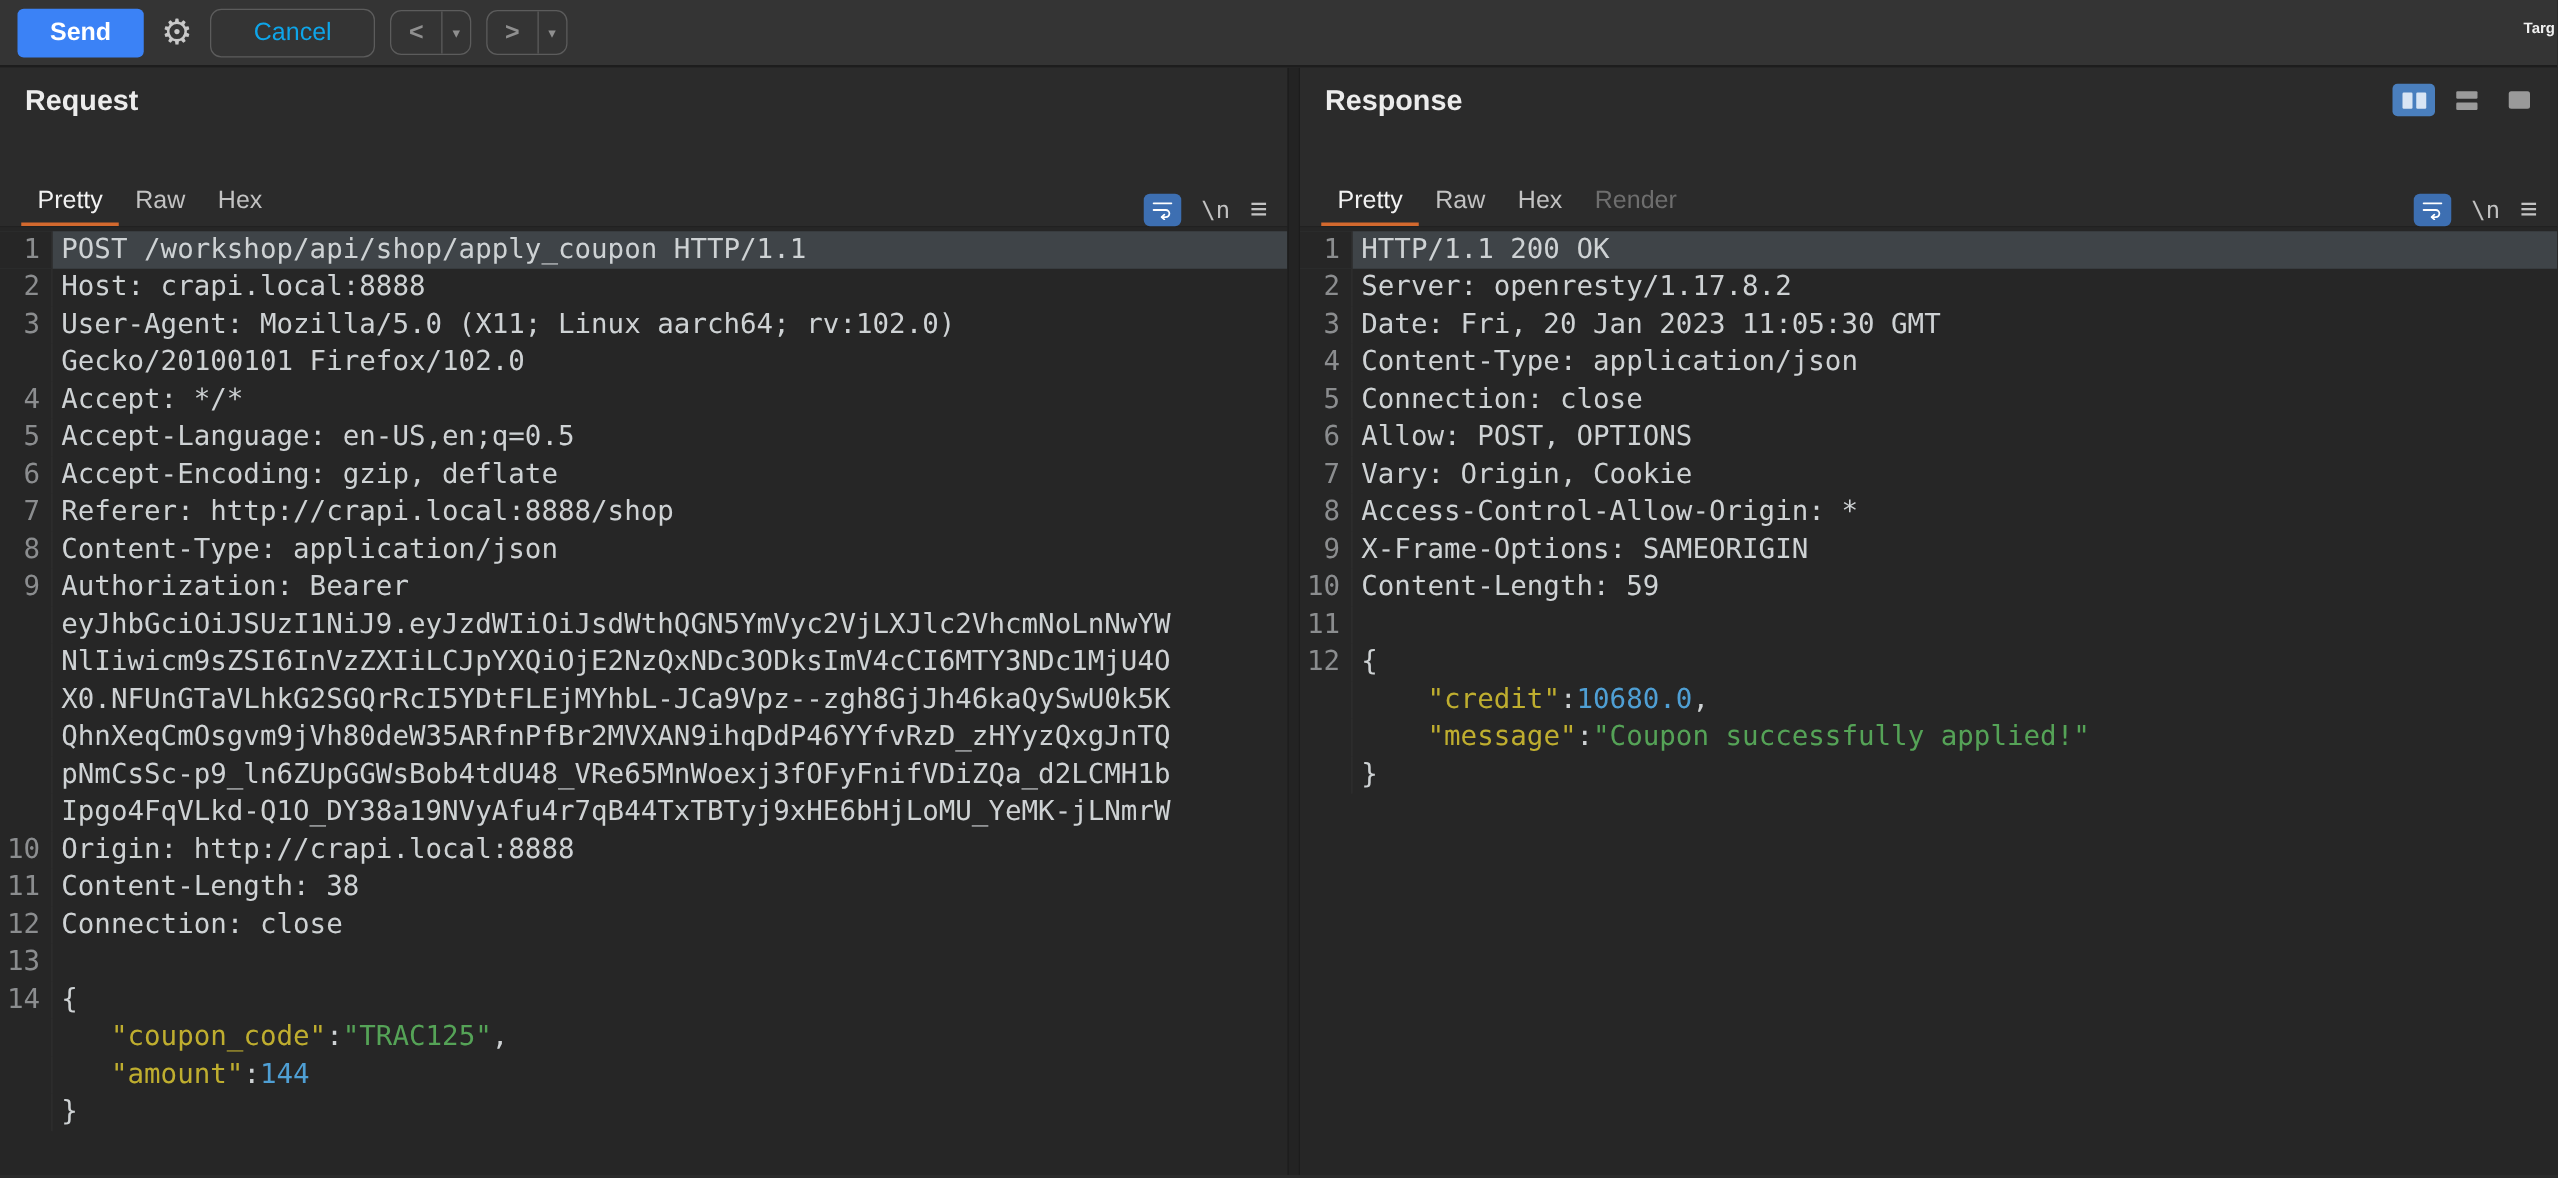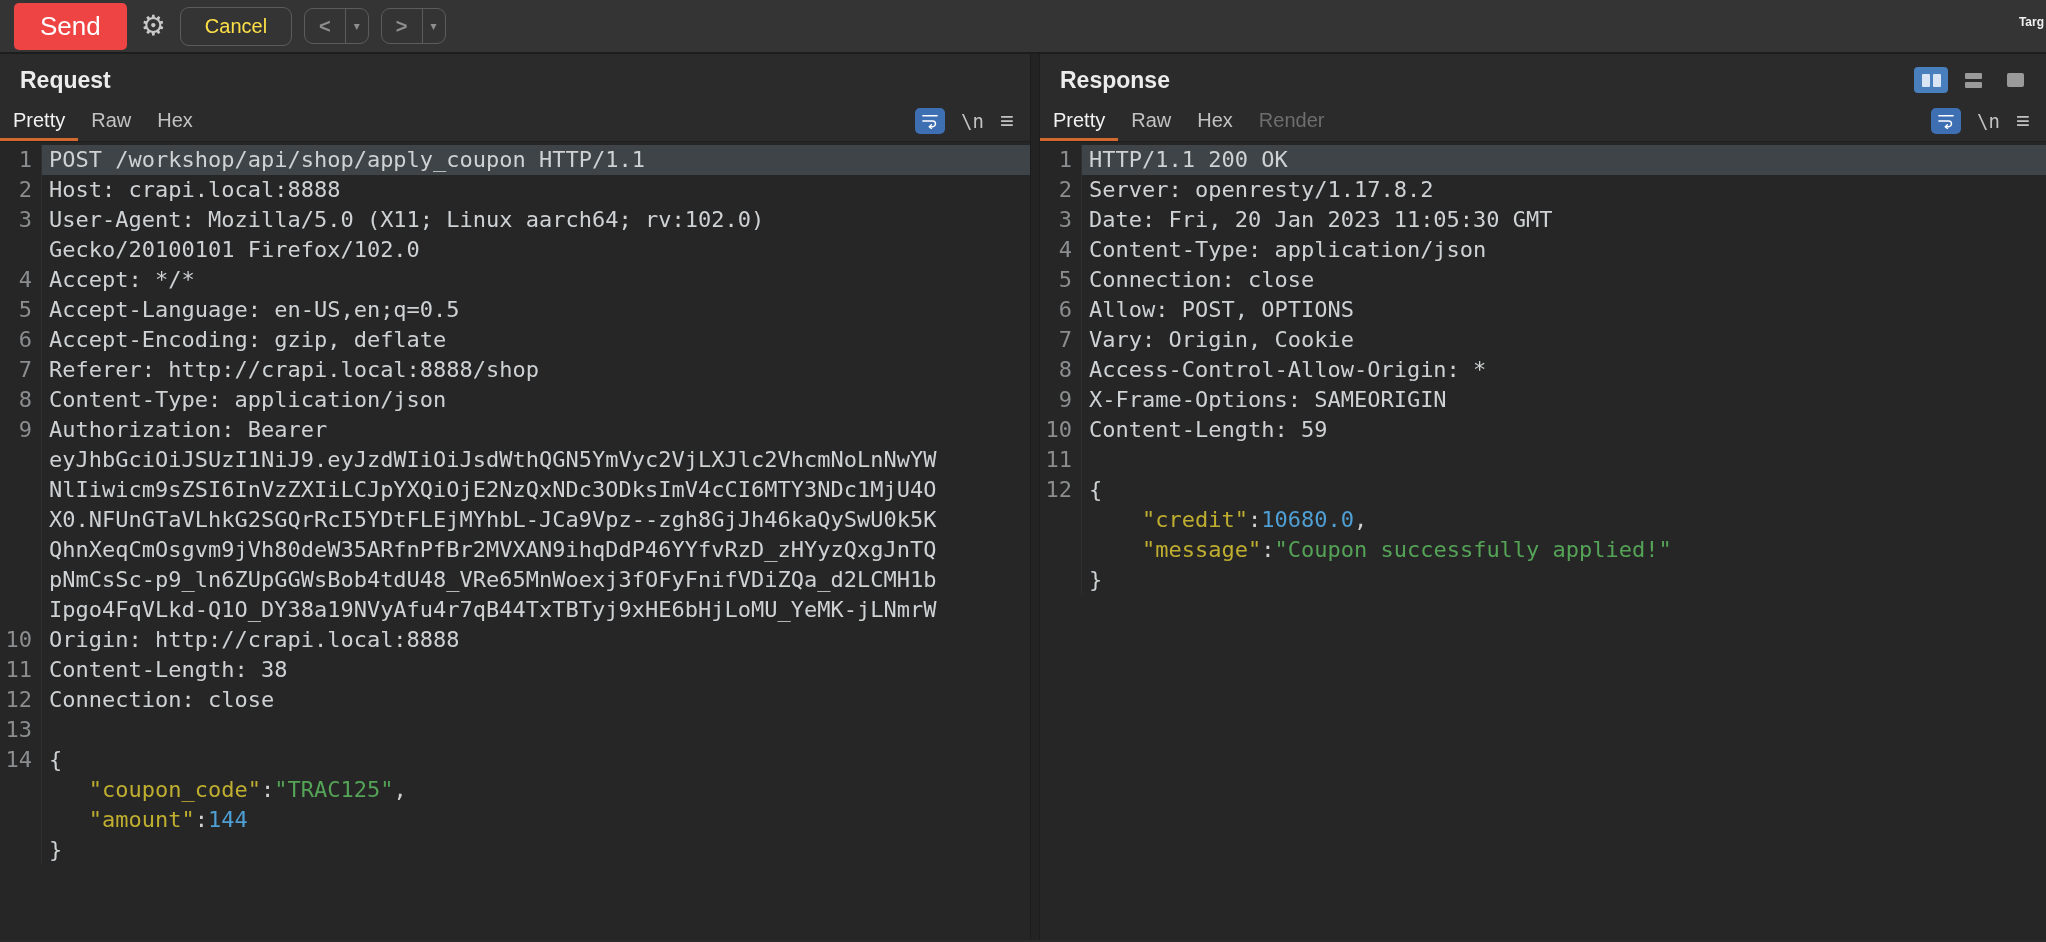--- a/index.html
+++ b/index.html
@@ -8,30 +8,30 @@
     background:#2b2b2b;
     font-family:"Liberation Sans", sans-serif;
     color:#cfcfcf;
   }
   
   .toolbar {
     height:54px; background:#343434; border-bottom:2px solid #1d1d1d;
     display:flex; align-items:center; gap:12px; padding:0 14px; position:relative;
   }
   .send-btn {
-    background:#ef4444; color:#ffffff; font-weight:normal; font-size:26px;
+    background:#3b82f6; color:#ffffff; font-weight:bold; font-size:20px;
     border:none; border-radius:5px; padding:8px 26px; cursor:pointer;
   }
   .gear-btn {
     background:transparent; border:none; color:#c8c8c8; font-size:28px; line-height:1;
     cursor:pointer; padding:0 2px;
   }
   .cancel-btn {
-    background:transparent; border:1px solid #5c5c5c; color:#fde047;
-    font-size:20px; border-radius:9px; padding:7px 24px;
+    background:transparent; border:1px solid #5c5c5c; color:#0ea5e9;
+    font-size:20px; border-radius:9px; padding:7px 34px;
   }
   .nav-btn {
     display:flex; align-items:stretch; border:1px solid #5c5c5c; border-radius:9px;
     color:#8f8f8f; overflow:hidden; height:36px;
   }
   .nav-main { font-size:20px; font-weight:bold; padding:6px 14px; display:flex; align-items:center; }
   .nav-arrow { font-size:12px; padding:6px 8px; border-left:1px solid #5c5c5c; display:flex; align-items:center; }
   .target-label {
     position:absolute; right:2px; top:15px; color:#f0f0f0; font-weight:bold; font-size:12px;
     white-space:nowrap;
@@ -46,22 +46,23 @@
   .panel-title { font-size:23px; font-weight:bold; color:#ececec; }
   .layout-toggles { margin-left:auto; display:flex; gap:8px; align-items:center; }
   .lt-btn { width:34px; height:26px; border-radius:4px; display:flex; align-items:center; justify-content:center; gap:3px; border:none; cursor:pointer; background:transparent; }
   .lt-btn.sel { background:#4a7fbe; }
   .lt-vbar { width:8px; height:13px; background:#d9e5f4; border-radius:1px; }
   .lt-hwrap { display:flex; flex-direction:column; gap:3px; }
   .lt-hbar { width:17px; height:6px; background:#9a9a9a; border-radius:1px; }
   .lt-square { width:17px; height:14px; background:#9a9a9a; border-radius:2px; }
   
   .tab-row {
-    display:flex; align-items:center; height:42px; padding:0 16px 0 0;
+    display:flex; align-items:flex-end; height:42px; padding:0 16px 0 17px;
     border-bottom:1px solid #1f1f1f;
+    margin-top:40px;
   }
   .tab { font-size:20px; color:#c2c2c2; padding:9px 13px; cursor:pointer; }
   .tab.selected { color:#f2f2f2; box-shadow: inset 0 -3px 0 #d3692e; }
   .tab.disabled { color:#6e6e6e; }
   .tab-icons { margin-left:auto; display:flex; align-items:center; gap:16px; }
   .wrap-btn { width:30px; height:26px; background:#3d6fb2; border:none; border-radius:5px; display:flex; align-items:center; justify-content:center; cursor:pointer; }
   .nl-btn { background:none; border:none; color:#c2c2c2; font-family:"DejaVu Sans Mono",monospace; font-size:19px; cursor:pointer; }
   .menu-btn { background:none; border:none; color:#c2c2c2; font-size:24px; cursor:pointer; line-height:1; }
   
   .editor {

